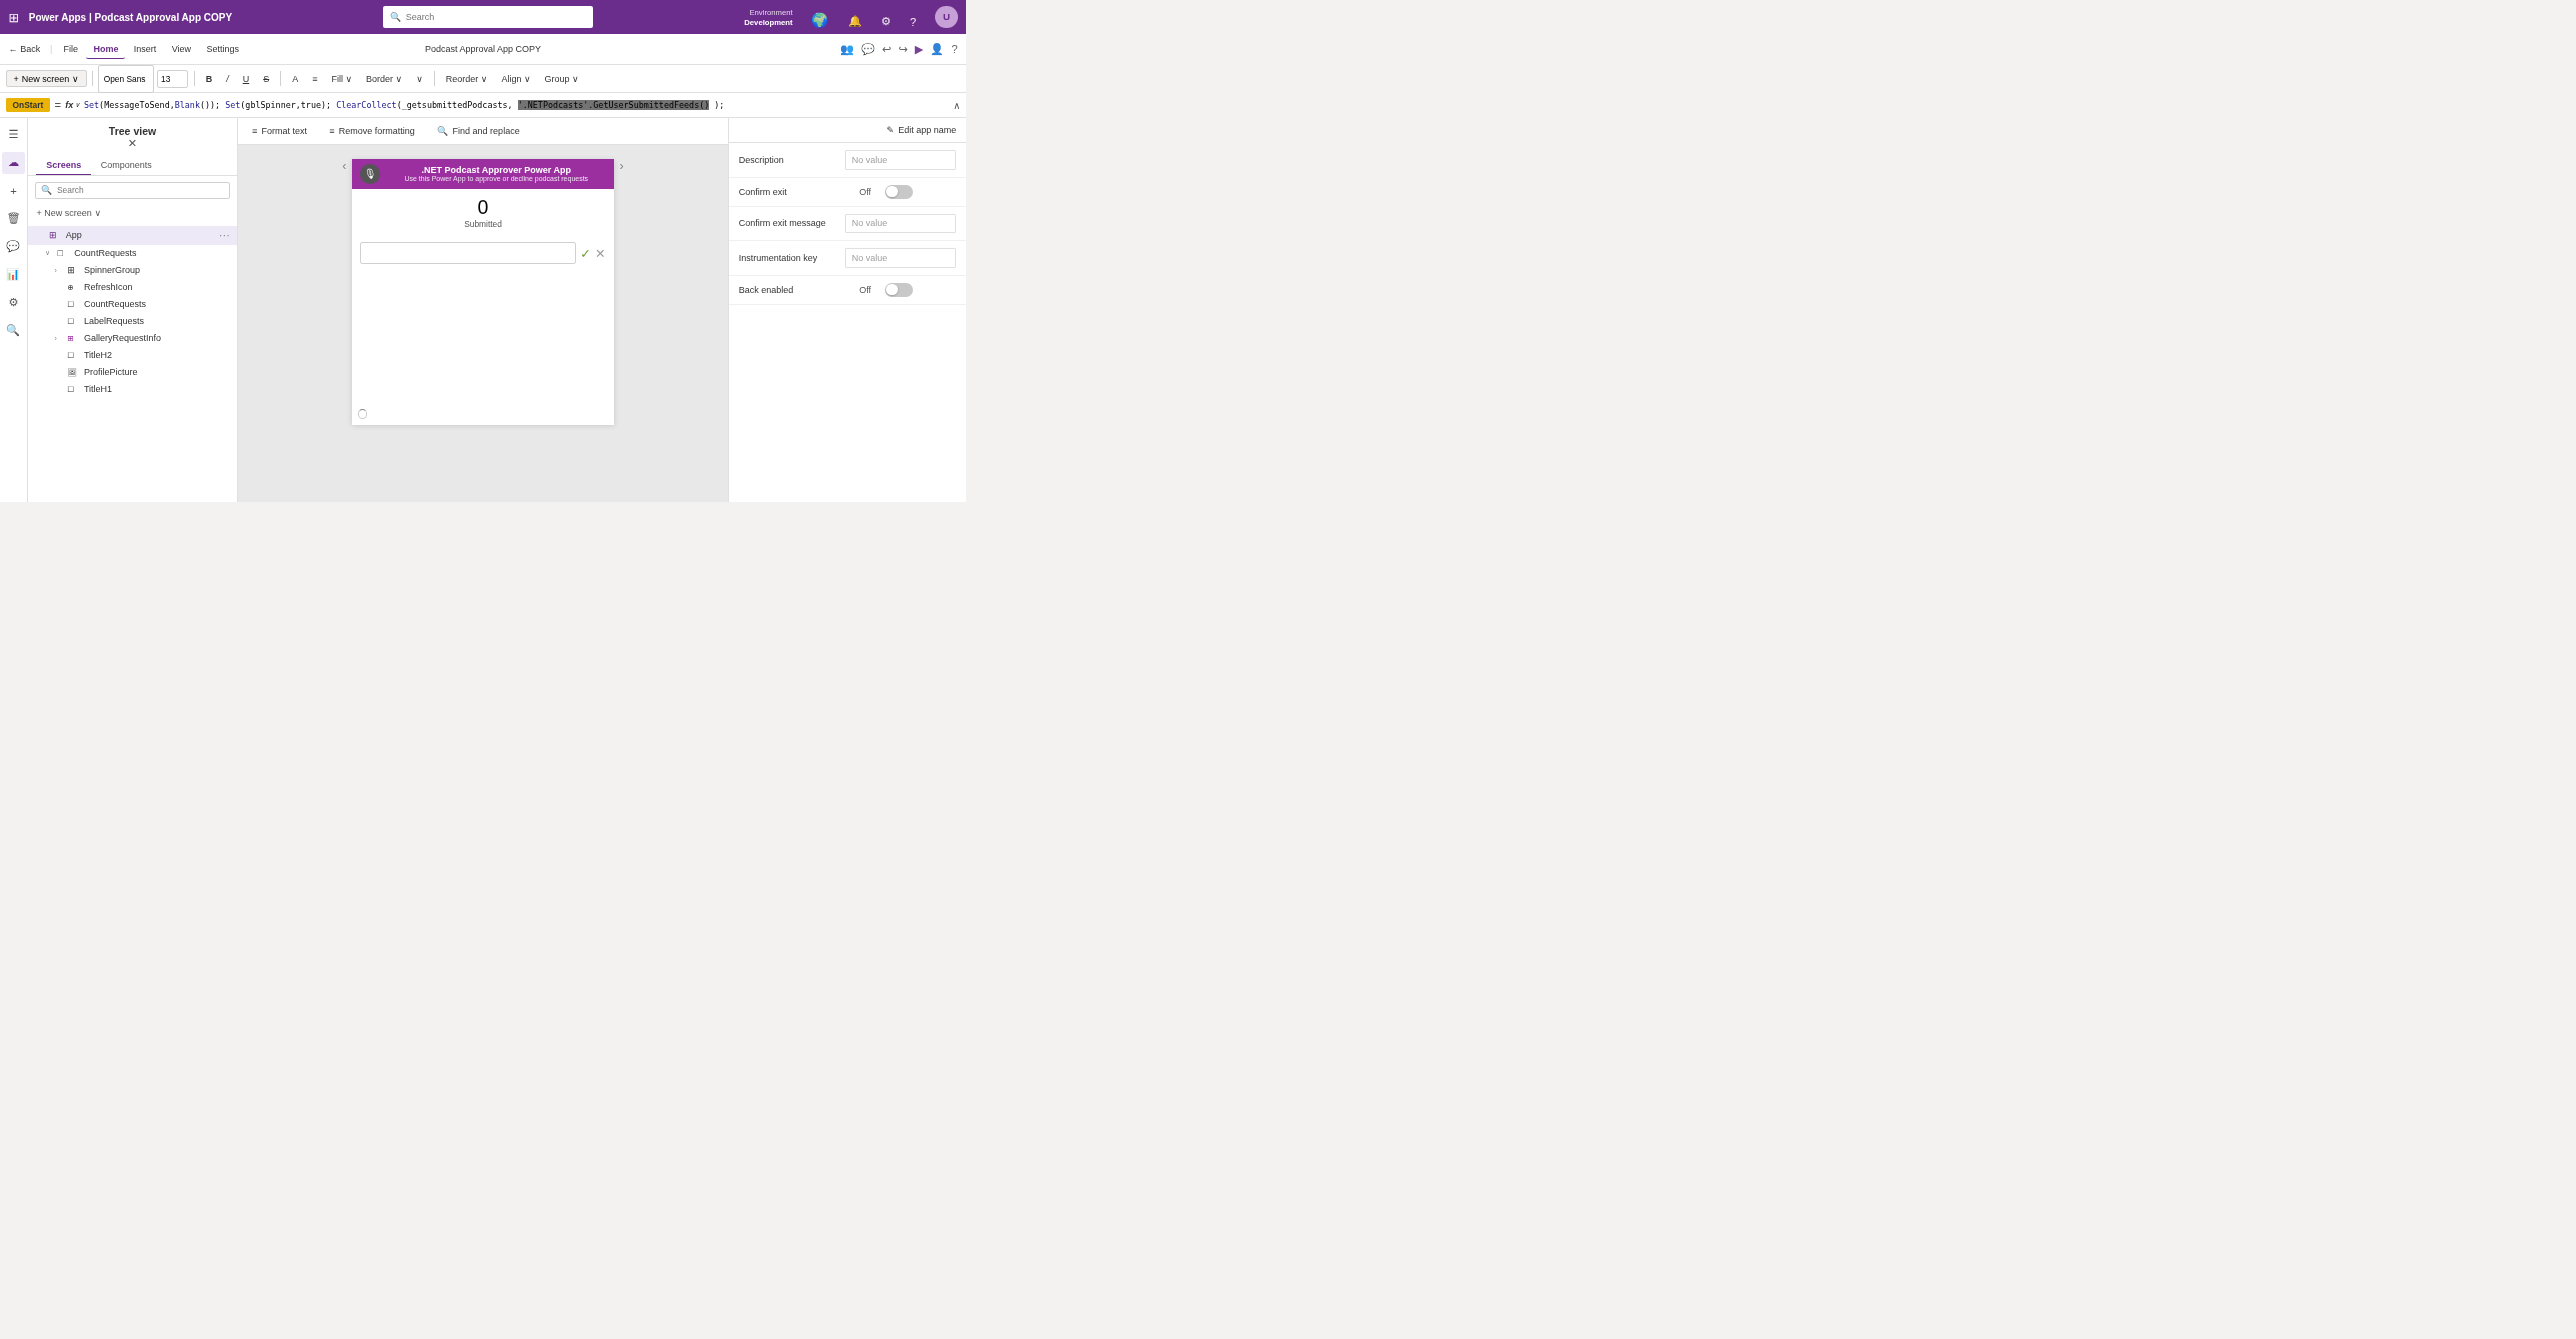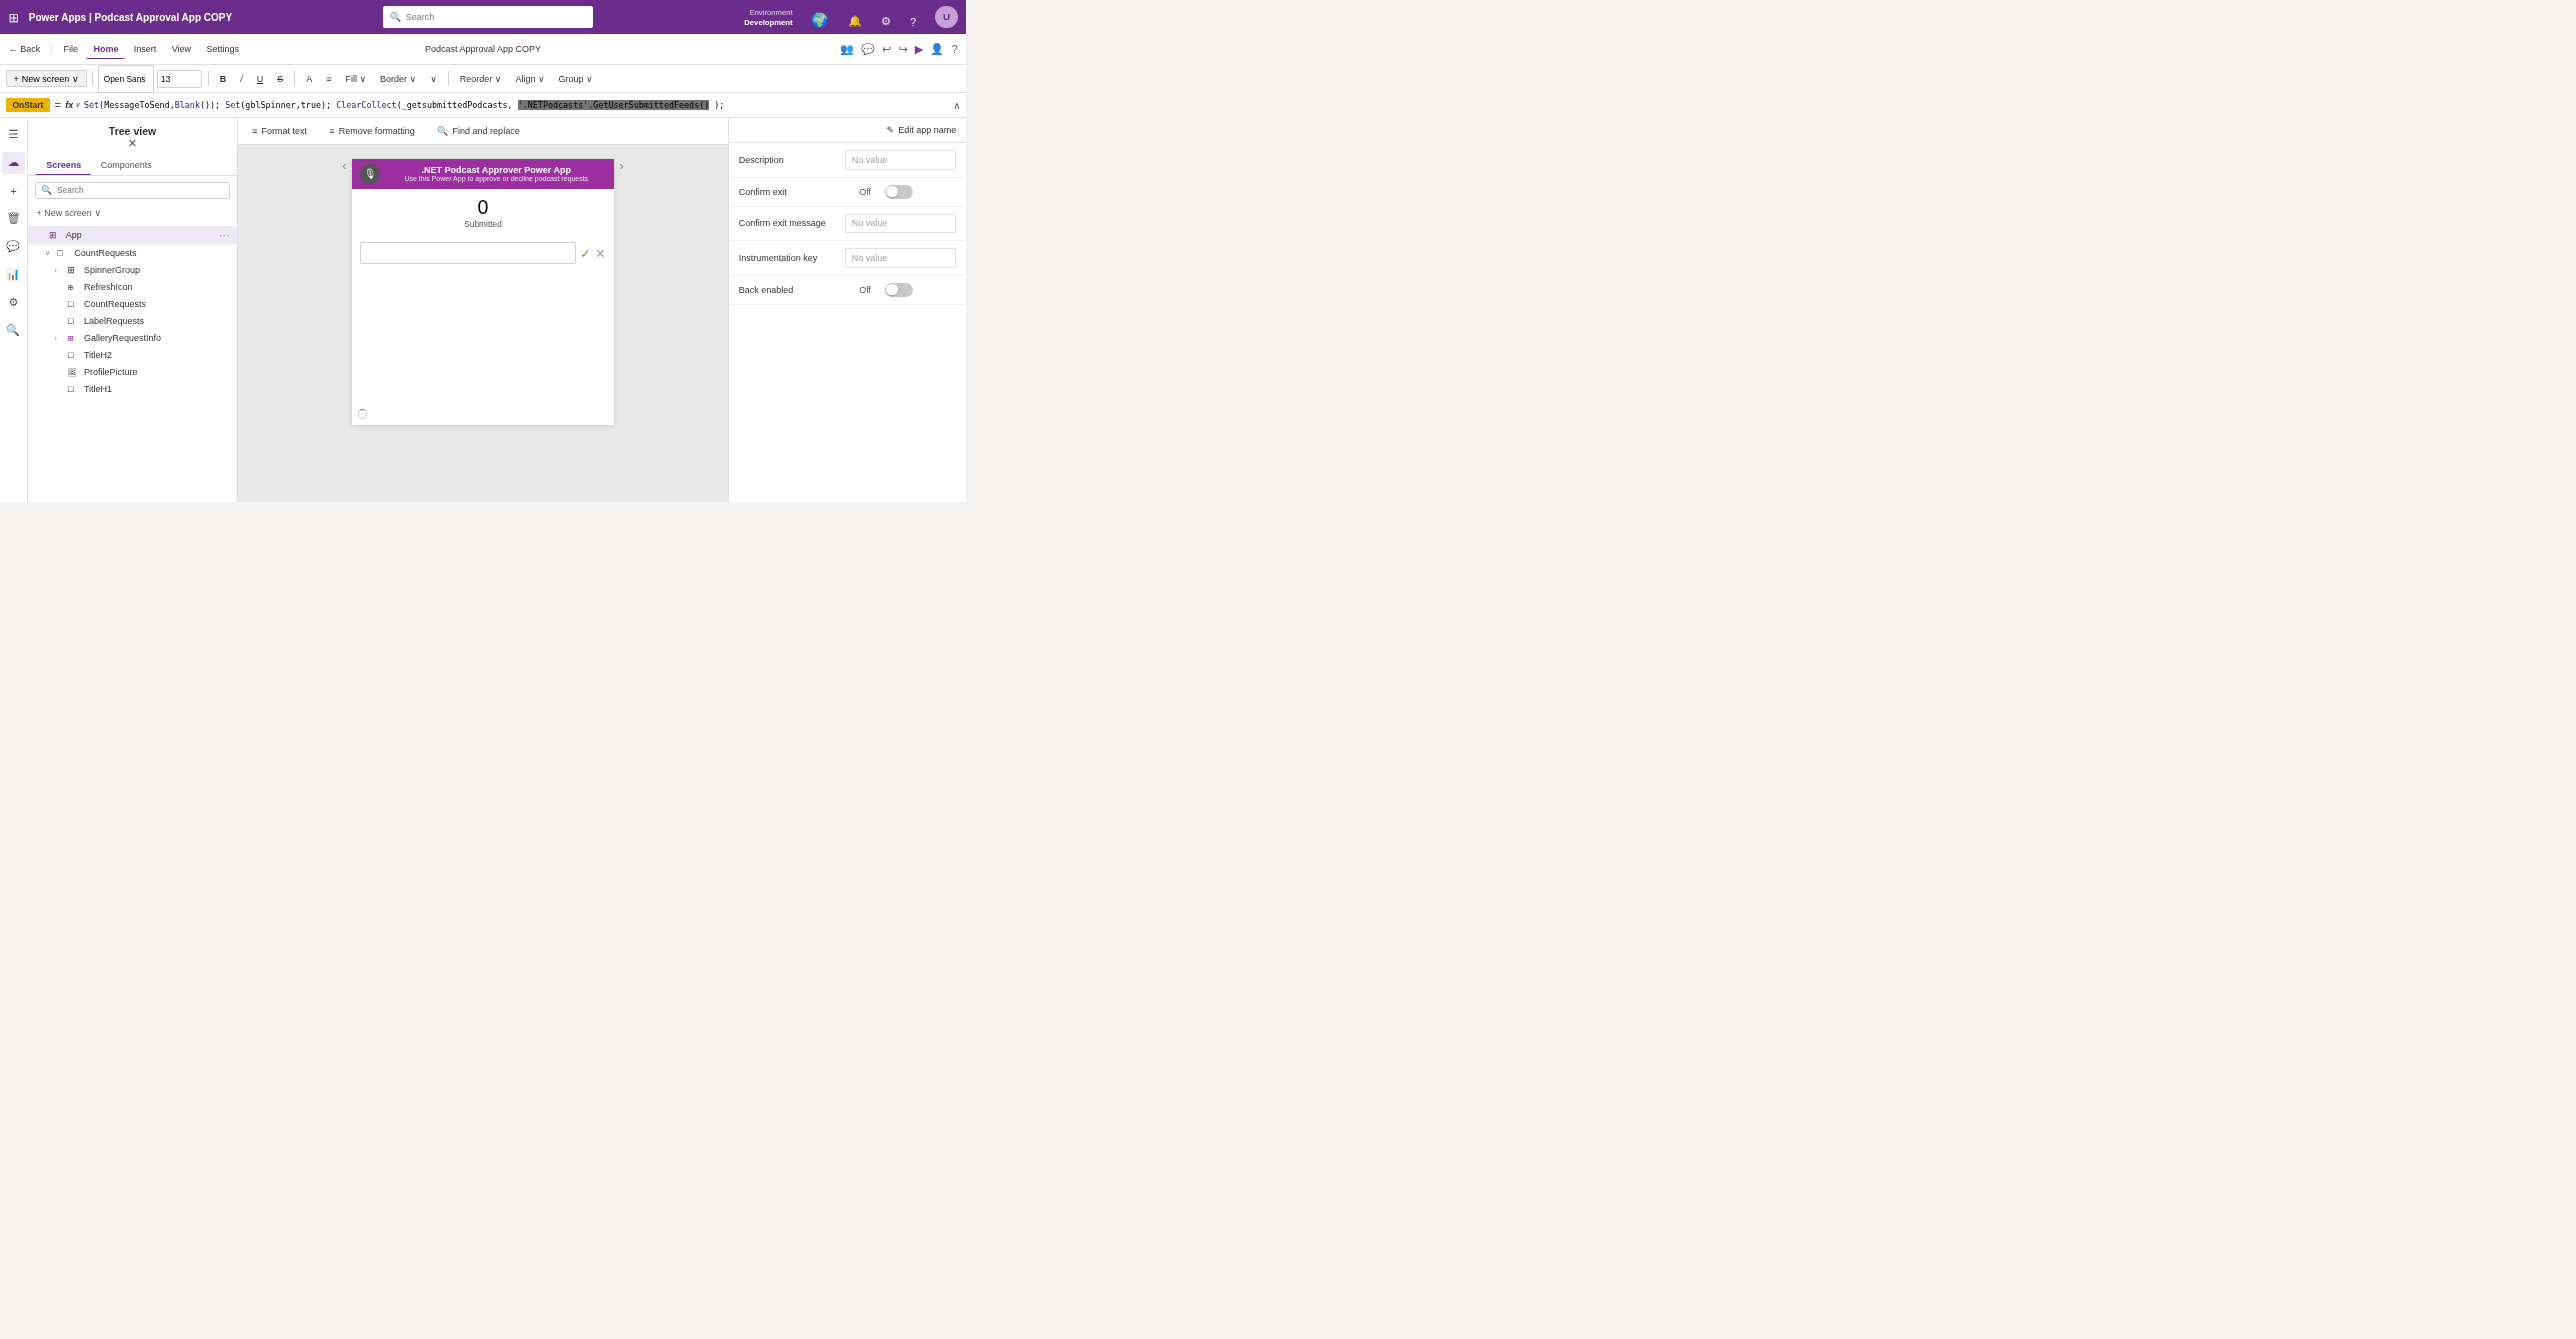--- a/index.html
+++ b/index.html
@@ -157,21 +157,21 @@
       padding: 1.4px 4.2px;
       font-size: 8.4px;
       width: 56px;
       height: 28px;
     }
     .size-dropdown {
       border: 0.7px solid #d0d0d0;
       border-radius: 2.1px;
       padding: 1.4px 2.8px;
       font-size: 8.4px;
-      width: 45px;
+      width: 31px;
       height: 18px;
     }
 
     
     .formula-bar {
       background: white;
       border-bottom: 0.7px solid #e0e0e0;
       display: flex;
       align-items: center;
       height: 25px;

